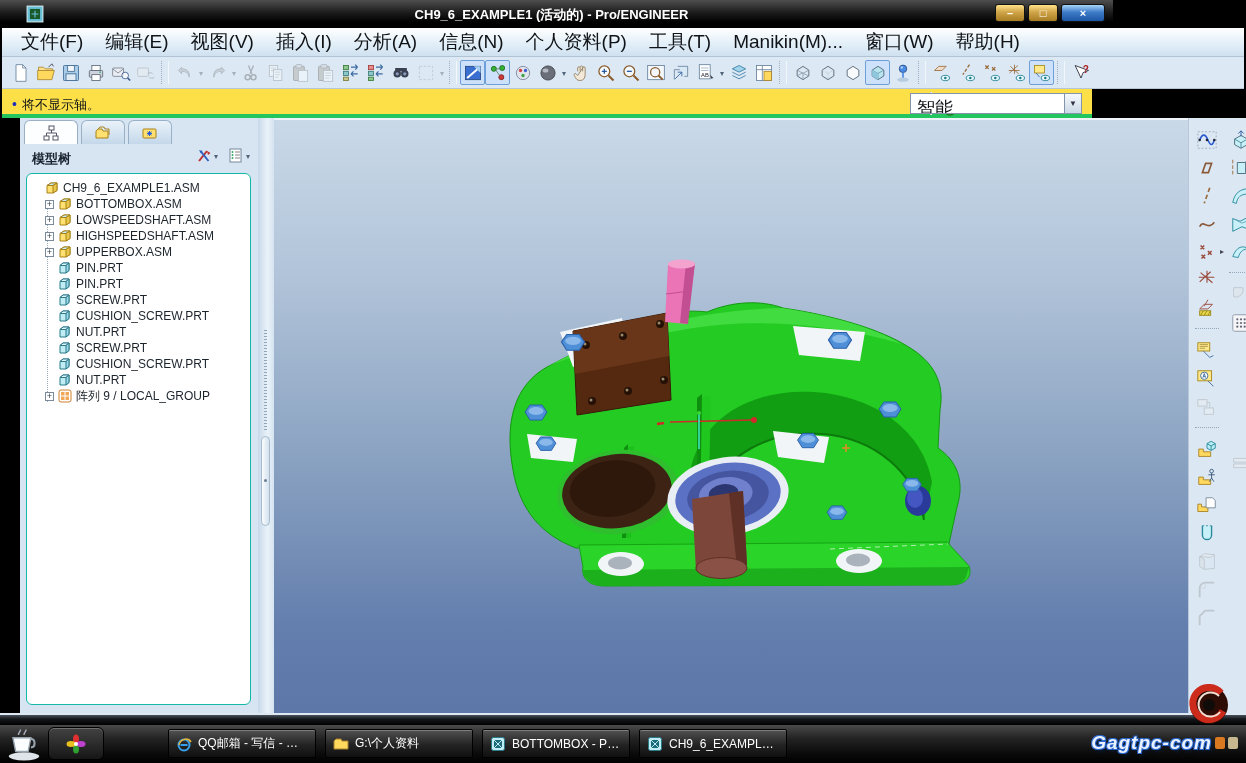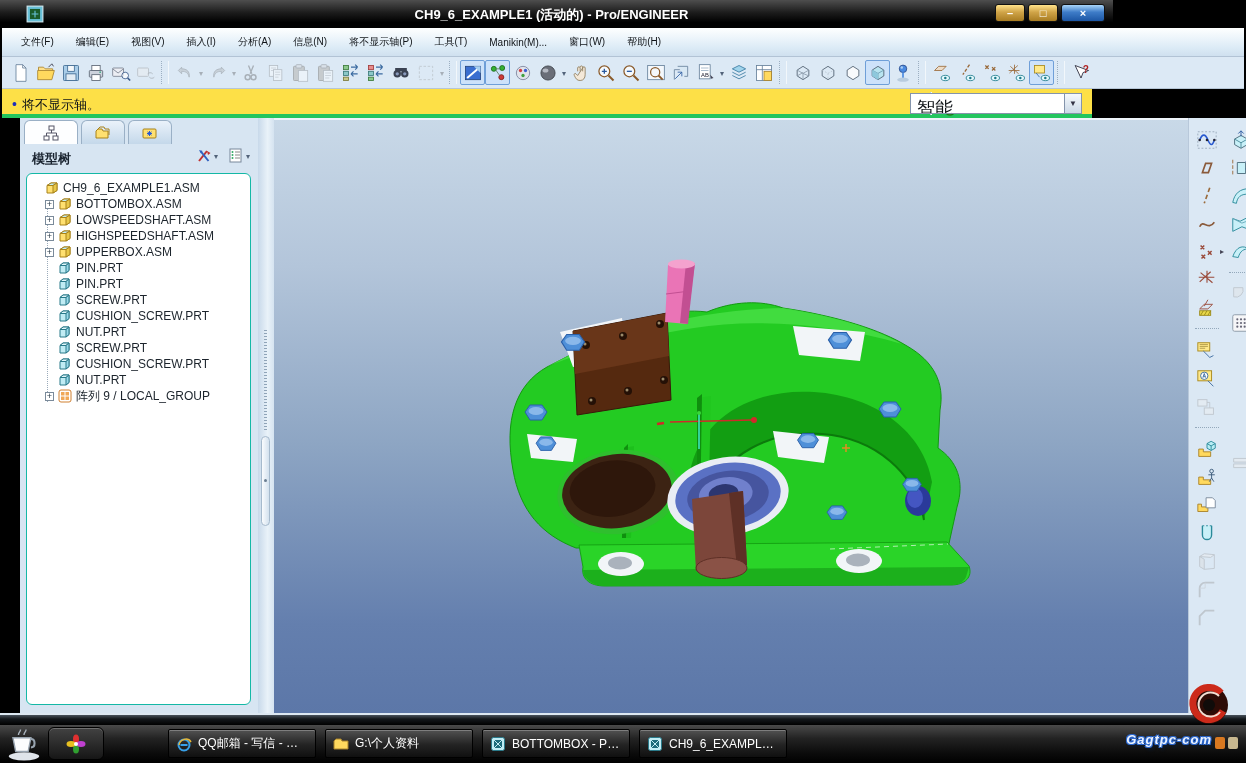--- a/index.html
+++ b/index.html
@@ -15,21 +15,21 @@
   .wbtns{position:absolute;right:8px;top:4px;display:flex;gap:3px;}
   .wbtn{width:30px;height:18px;border:1px solid #111;border-radius:3px;color:#fff;
     font-size:11px;font-weight:bold;display:flex;align-items:center;justify-content:center;line-height:1;}
   .wbtn.amber{background:linear-gradient(#ffe28a,#d0a448 45%,#a87c22);}
   .wbtn.blue{width:44px;background:linear-gradient(#a8d4f8,#3e7cc8 45%,#1c56a4);}
 
   
   .menubar{position:absolute;left:2px;top:28px;width:1242px;height:29px;
     background:linear-gradient(#feffff,#dcebf6 70%,#cfe0ef);border-bottom:1px solid #b2c3d5;
     display:flex;align-items:center;padding-left:8px;}
-  .mitem{padding:4px 11px;font-size:10px;color:#101418;white-space:nowrap;}
+  .mitem{padding:4px 11px;font-size:19px;color:#101418;white-space:nowrap;}
 
   
   .toolbar{position:absolute;left:2px;top:57px;width:1242px;height:32px;background:#dce9f5;
     border-bottom:1px solid #b6c6d6;display:flex;align-items:center;padding-left:6px;}
   .tbi{width:25px;height:25px;flex:none;display:flex;align-items:center;justify-content:center;
     border:1px solid transparent;border-radius:2px;position:relative;}
   .tbi svg{width:20px;height:20px;}
   .tbi.active{background:#cde2fa;border-color:#6f9fd8;}
   .tbi.disabled{opacity:.42;filter:grayscale(.85);}
   .tbi.caret{width:33px;justify-content:flex-start;padding-left:2px;}
@@ -109,21 +109,21 @@
   .qlbtn{position:absolute;left:48px;top:2px;width:56px;height:33px;border:1px solid #000;
     border-radius:6px;background:linear-gradient(#424242,#161616);box-shadow:inset 0 1px 0 #6e6e6e;
     display:flex;align-items:center;justify-content:center;}
   .qlbtn svg{width:22px;height:22px;}
   .tasks{position:absolute;left:168px;top:4px;display:flex;gap:9px;}
   .tkb{width:148px;height:29px;border:1px solid #000;border-radius:2px;
     background:linear-gradient(#525252,#232323 55%,#101010);box-shadow:inset 0 1px 0 #7e7e7e;
     display:flex;align-items:center;gap:6px;padding:0 7px;color:#fff;font-size:12px;}
   .tkb svg{width:16px;height:16px;flex:none;}
   .tkb .tlbl{white-space:nowrap;overflow:hidden;text-overflow:ellipsis;}
-  .wmark{position:absolute;right:34px;top:7px;font-size:13px;font-style:italic;font-weight:bold;
+  .wmark{position:absolute;right:34px;top:7px;font-size:19px;font-style:italic;font-weight:bold;
     letter-spacing:1px;color:#eaf2ff;
     text-shadow:1px 1px 0 #2a66cc,-1px -1px 0 #2a66cc,1px -1px 0 #2a66cc,-1px 1px 0 #2a66cc,2px 3px 3px #081830;}
   .wmini{position:absolute;right:8px;top:12px;display:flex;gap:3px;}
   .wmini i{display:block;width:10px;height:12px;border-radius:2px;}
   .redlogo{position:absolute;left:1188px;top:684px;width:42px;height:42px;z-index:6;}
 </style>
 </head>
 <body>
 
 <div id="app">
@@ -144,21 +144,21 @@
       </div>
   </div>
 
   <div class="menubar" id="menubar">
       <div class="mitem">文件(F)</div>
       <div class="mitem">编辑(E)</div>
       <div class="mitem">视图(V)</div>
       <div class="mitem">插入(I)</div>
       <div class="mitem">分析(A)</div>
       <div class="mitem">信息(N)</div>
-      <div class="mitem">将不显示轴(P)</div>
+      <div class="mitem">个人资料(P)</div>
       <div class="mitem">工具(T)</div>
       <div class="mitem">Manikin(M)...</div>
       <div class="mitem">窗口(W)</div>
       <div class="mitem">帮助(H)</div>
     </div>
 
   <div class="toolbar" id="main-toolbar">
       <span class="tbi ">
         <svg viewBox="0 0 24 24">
           <path d="M6 2h8l4 4v16H6z" fill="#fff" stroke="#66809a"></path>

